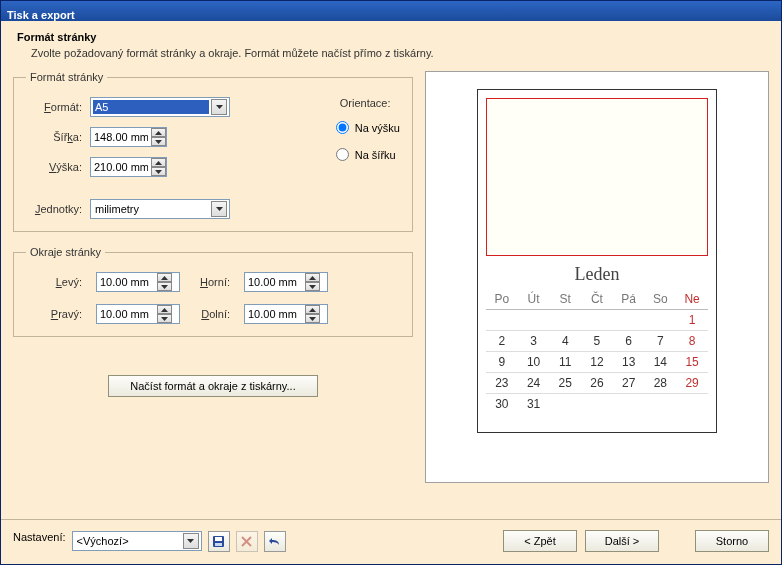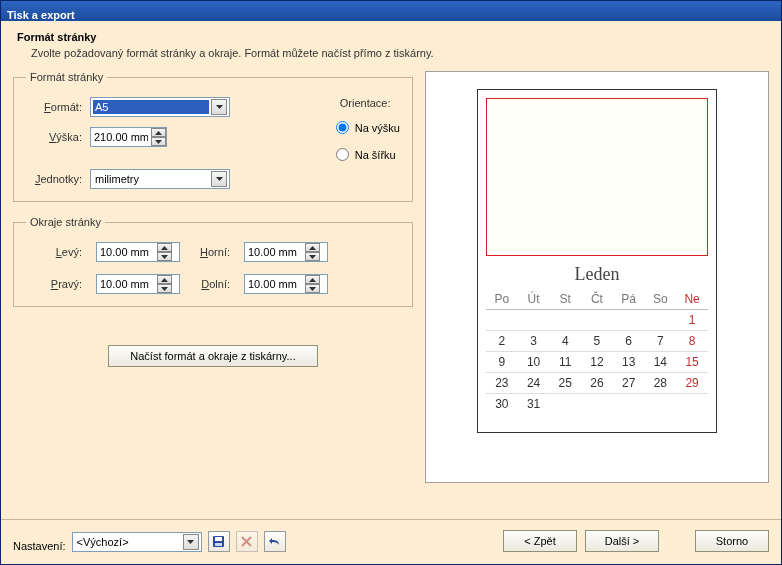--- a/index.html
+++ b/index.html
@@ -190,21 +190,21 @@
   }
   .footer {
     border-top: 1px solid #c0b49b;
     padding: 10px 12px 12px 12px;
     display: flex;
     align-items: center;
     gap: 8px;
   }
   .footer-left {
     display:flex;
-    align-items:flex-end;
+    align-items:flex-start;
     gap:6px;
   }
   .footer-spacer { flex:1; }
   .icon-btn {
     width: 22px;
     height: 21px;
     border: 1px solid #999;
     background: linear-gradient(#fdfdfb,#eceade);
     display:inline-flex;
     align-items:center;
@@ -280,20 +280,38 @@
         <div style="display:flex;">
           <div style="flex:1;">
             <div class="row">
               <span class="lbl"><span class="ul">F</span>ormát:</span>
               <div class="combo selected-bg" style="width:140px;">
                 <span class="combo-text">A5</span>
                 <div class="combo-btn">
                   <svg width="7" height="4">
                       <polygon points="0,0 7,0 3.5,4" fill="#333"></polygon>
                     </svg>
+                </div>
+              </div>
+            </div>
+            <div class="row">
+              <span class="lbl">Šíř<span class="ul">k</span>a:</span>
+              <div class="spin">
+                <input value="148.00 mm" style="">
+                <div class="spinbtns">
+                  <div>
+                      <svg width="7" height="4">
+                        <polygon points="3.5,0 7,4 0,4" fill="#333"></polygon>
+                      </svg>
+                    </div>
+                  <div>
+                      <svg width="7" height="4">
+                        <polygon points="0,0 7,0 3.5,4" fill="#333"></polygon>
+                      </svg>
+                    </div>
                 </div>
               </div>
             </div>
             <div class="row">
               <span class="lbl"><span class="ul">V</span>ýška:</span>
               <div class="spin">
                 <input value="210.00 mm" style="">
                 <div class="spinbtns">
                   <div>
                       <svg width="7" height="4">

